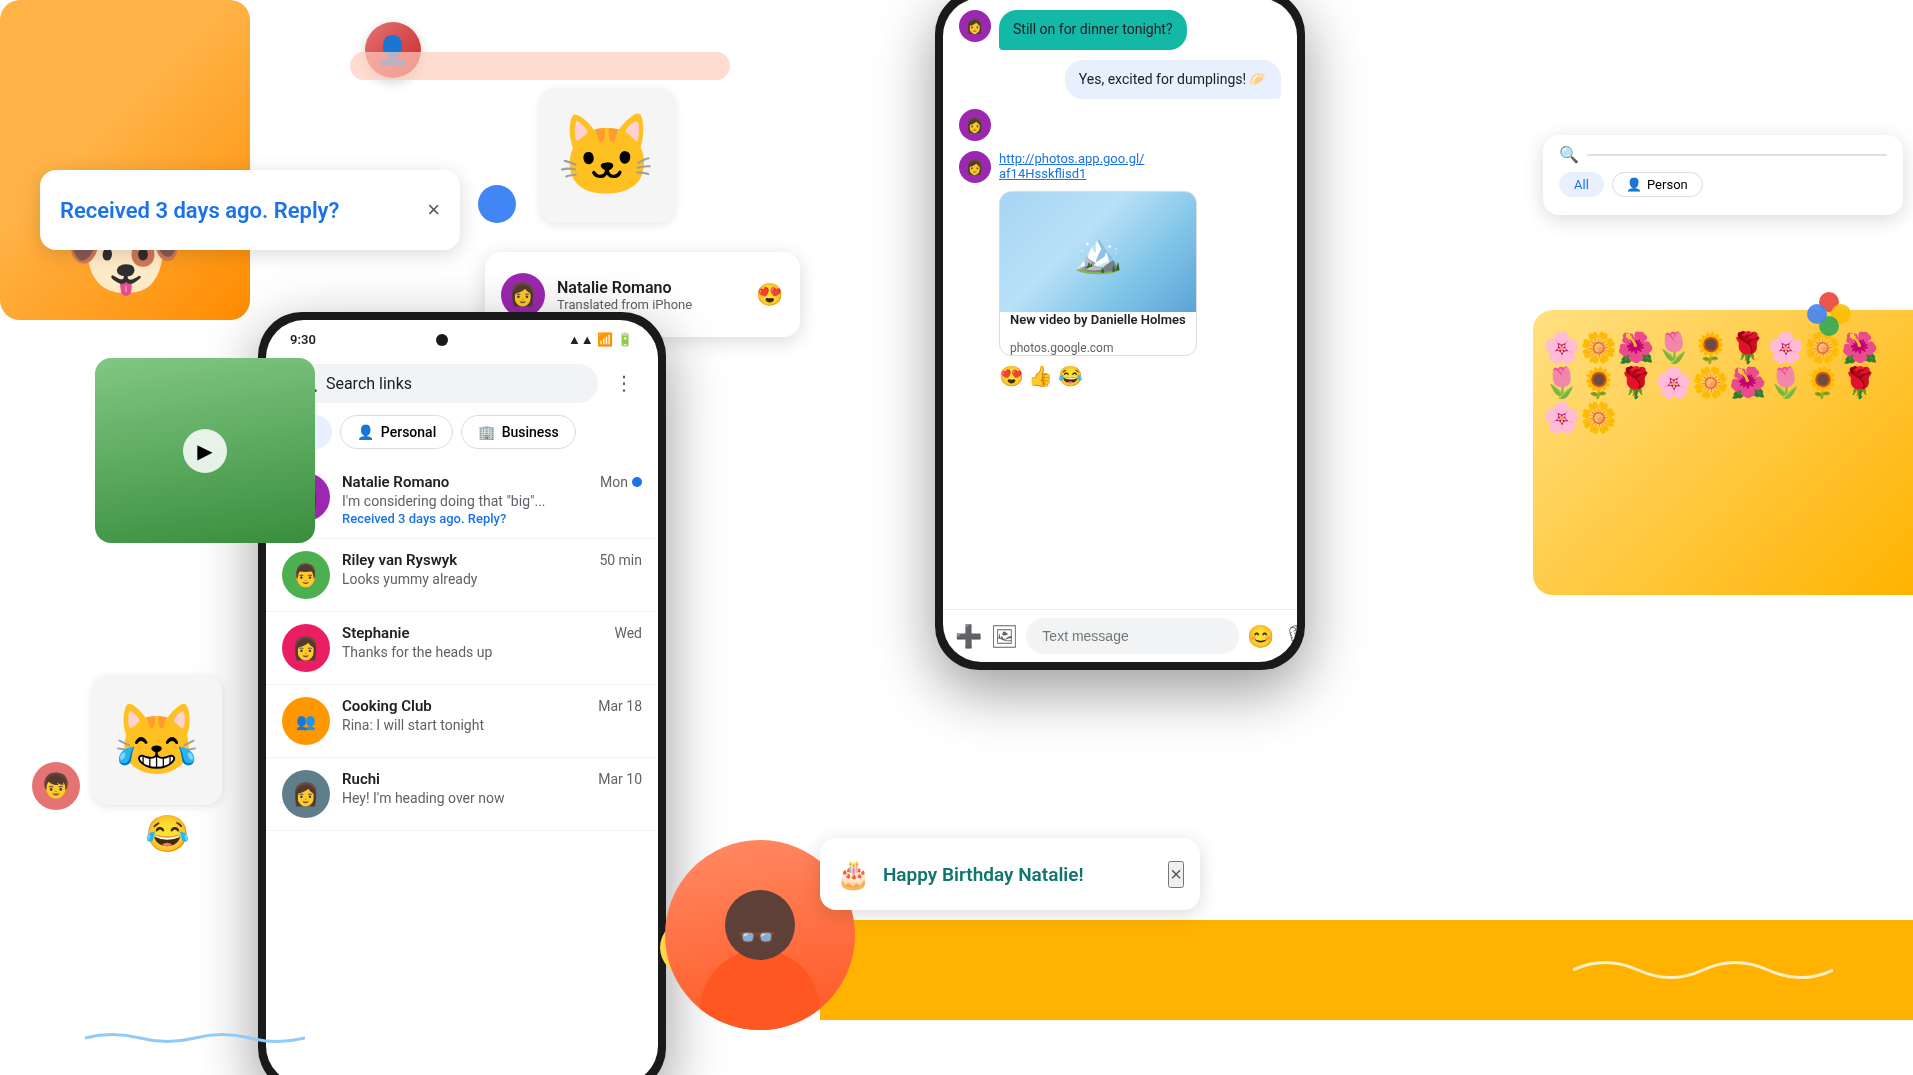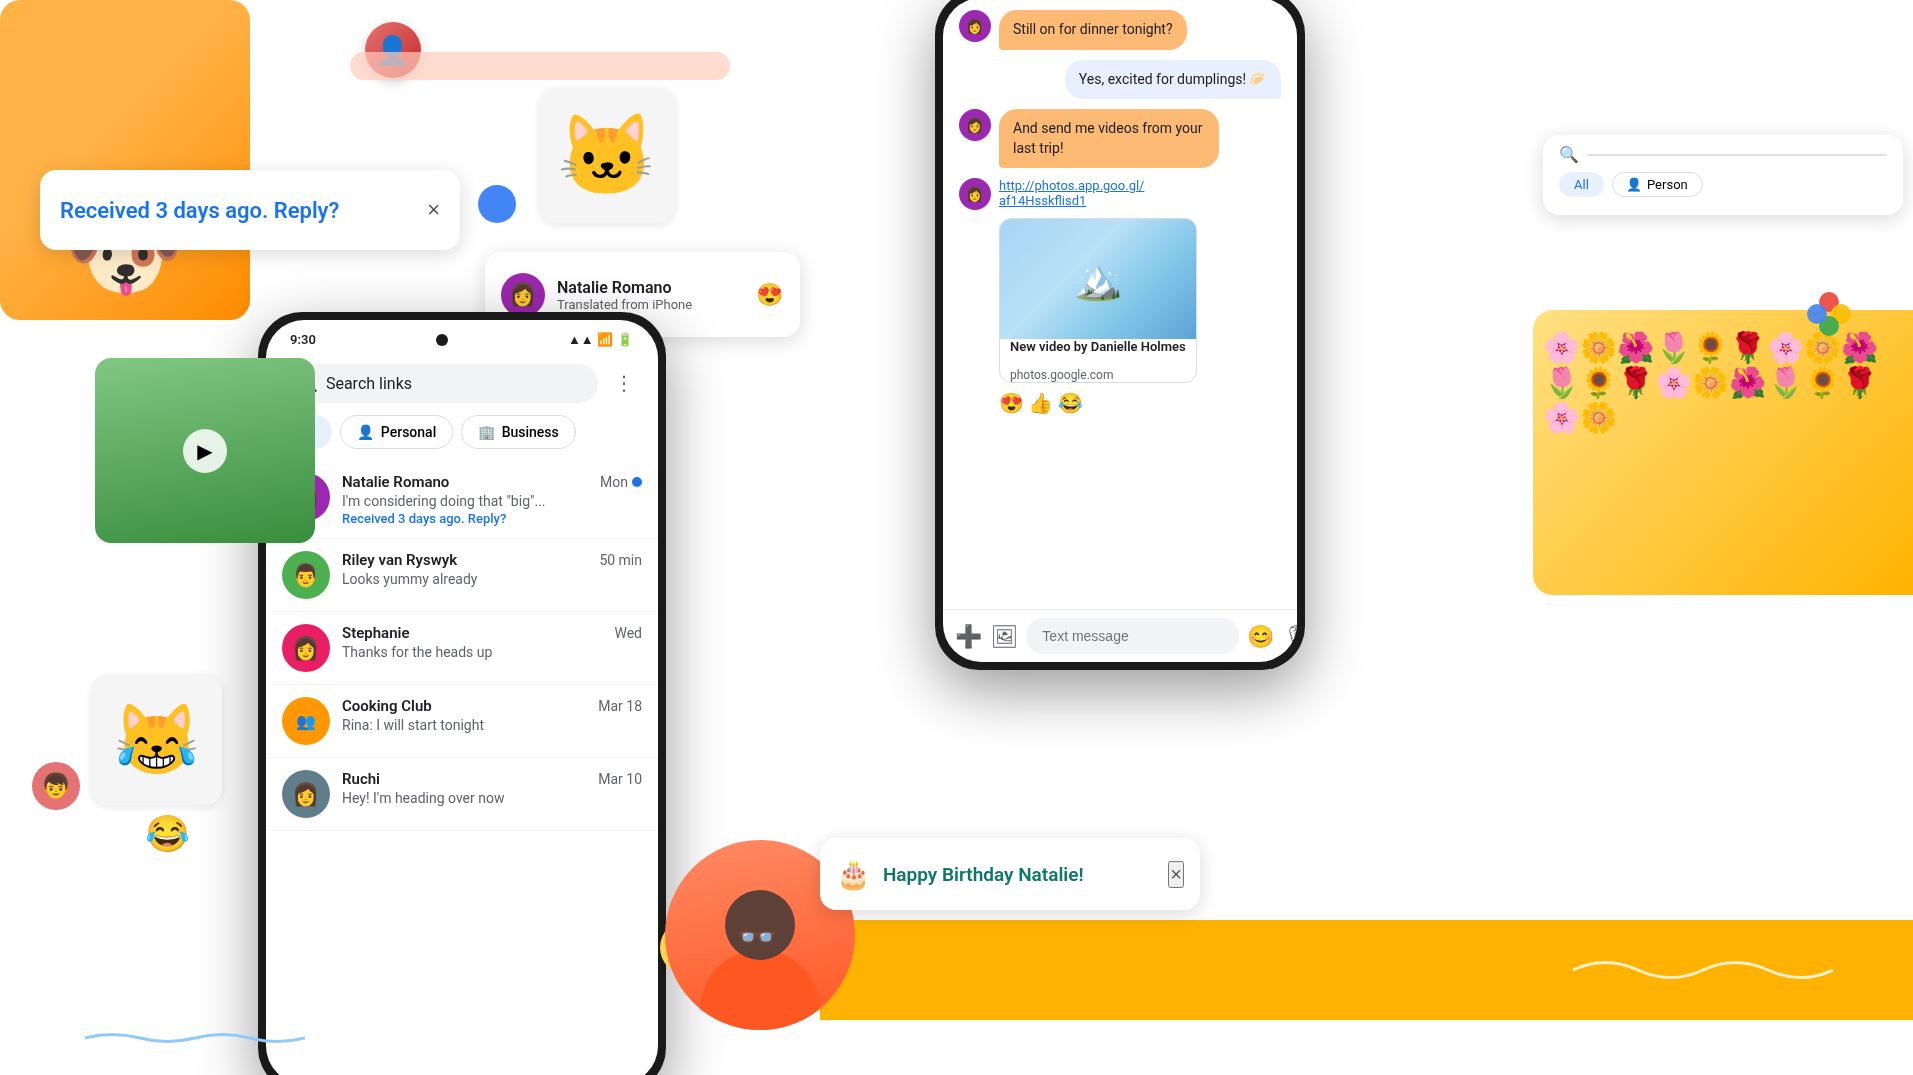--- a/index.html
+++ b/index.html
@@ -259,21 +259,21 @@
       font-size: 14px;
       flex-shrink: 0;
     }
     .chat-bubble {
       max-width: 220px;
       padding: 10px 14px;
       border-radius: 18px;
       font-size: 14px;
       line-height: 1.4;
     }
-    .bubble-received { background: #fdba74; color: #202124; border-bottom-left-radius: 4px; }
+    .bubble-received { background: #14b8a6; color: #202124; border-bottom-left-radius: 4px; }
     .bubble-sent { background: #e8f0fe; color: #202124; border-bottom-right-radius: 4px; }
     .link-card {
       background: #fff;
       border: 1px solid #dadce0;
       border-radius: 12px;
       overflow: hidden;
       max-width: 240px;
     }
     .link-card-img {
       width: 100%; height: 120px;
@@ -606,21 +606,20 @@
         <div class="chat-avatar">👩</div>
         <div class="chat-bubble bubble-received">Still on for dinner tonight?</div>
       </div>
 
       <div class="chat-row right">
         <div class="chat-bubble bubble-sent">Yes, excited for dumplings! 🥟</div>
       </div>
 
       <div class="chat-row">
         <div class="chat-avatar">👩</div>
-        <div class="chat-bubble bubble-received">And send me videos from your last trip!</div>
       </div>
 
       <div class="chat-row">
         <div class="chat-avatar">👩</div>
         <div style="display:flex;flex-direction:column;gap:4px;">
           <div class="link-url">http://photos.app.goo.gl/<br>af14Hsskflisd1</div>
           <div class="link-card">
             <div class="link-card-img">🏔️</div>
             <div class="link-card-body">
               <div class="link-card-title">New video by Danielle Holmes</div>

